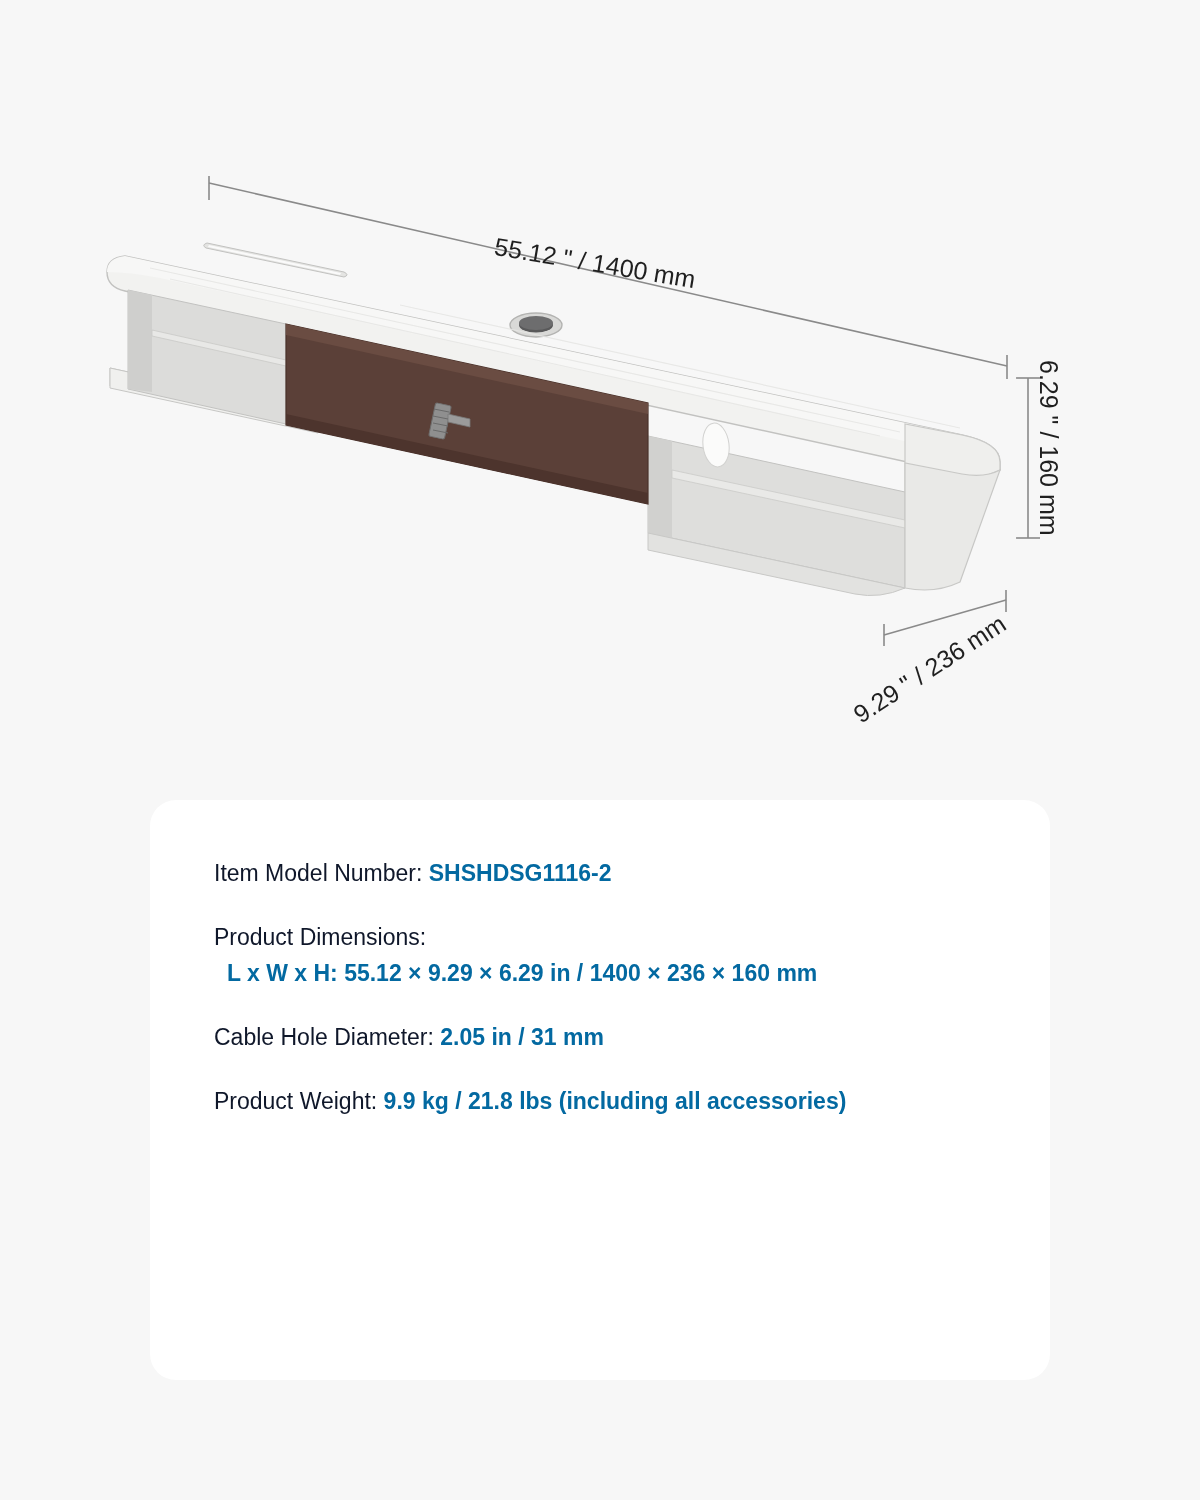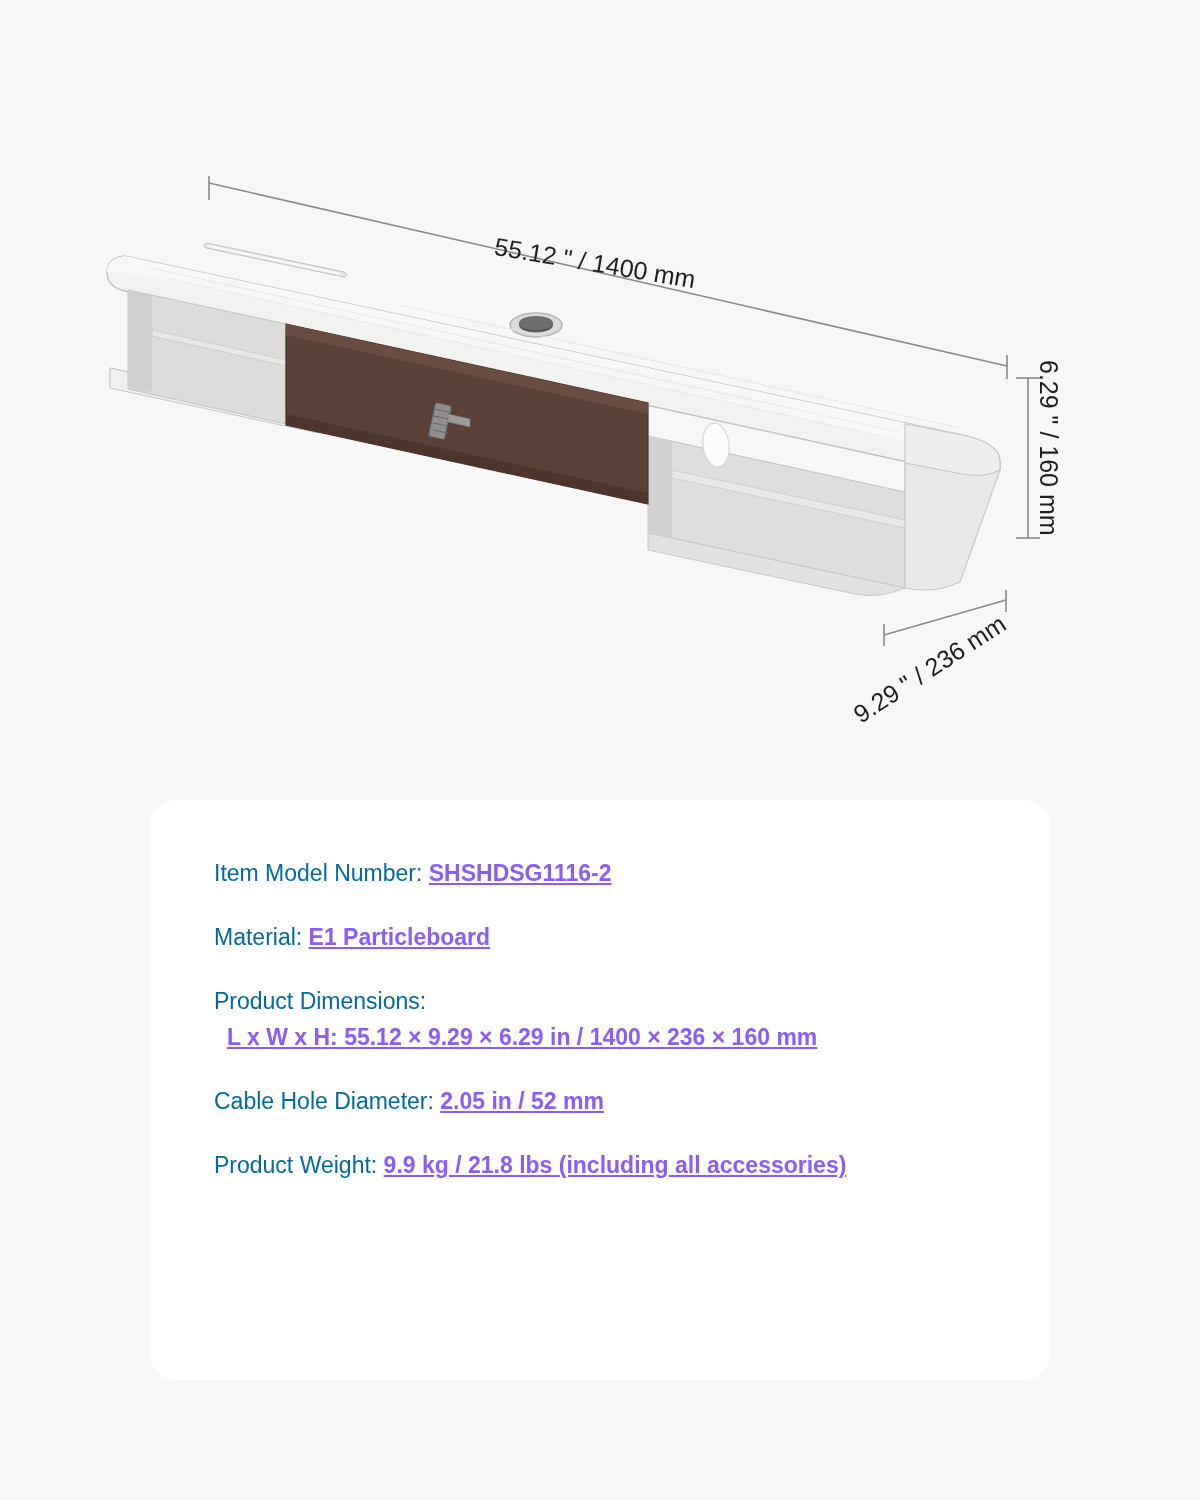--- a/index.html
+++ b/index.html
@@ -85,27 +85,26 @@
     line-height: 1.35;
     color: #1a1a1a;
     margin-bottom: 33px;
   }
   .spec-row:last-child {
     margin-bottom: 2px;
   }
 
   .spec-label {
     font-weight: 400;
-    color: #0369a1;
+    color: #0f172a;
   }
 
   .spec-value {
     font-weight: bold;
-    color: #8b5cf6;
-    text-decoration: underline;
+    color: #0369a1;
   }
 
   .spec-row.stacked .spec-label {
     display: block;
   }
   .spec-row.stacked .spec-value {
     display: block;
     margin-top: 5px;
     margin-left: 13px;
   }
@@ -201,32 +200,29 @@
 </div>
 
 <div class="spec-card">
   <div class="spec-list">
 
     <div class="spec-row">
       <span class="spec-label">Item Model Number: </span><span class="spec-value">SHSHDSG1116-2</span>
     </div>
 
 
-    <div class="spec-row">
-      <span class="spec-label">Material: </span><span class="spec-value">E1 Particleboard</span>
-    </div>
 
 
     <div class="spec-row stacked">
       <span class="spec-label">Product Dimensions:</span>
         <span class="spec-value">L x W x H: 55.12 × 9.29 × 6.29 in / 1400 × 236 × 160 mm</span>
     </div>
 
     <div class="spec-row">
-      <span class="spec-label">Cable Hole Diameter: </span><span class="spec-value">2.05 in / 52 mm</span>
+      <span class="spec-label">Cable Hole Diameter: </span><span class="spec-value">2.05 in / 31 mm</span>
     </div>
 
     <div class="spec-row">
       <span class="spec-label">Product Weight: </span><span class="spec-value">9.9 kg / 21.8 lbs (including all accessories)</span>
     </div>
 
   </div>
 </div>
 
 </body></html>

